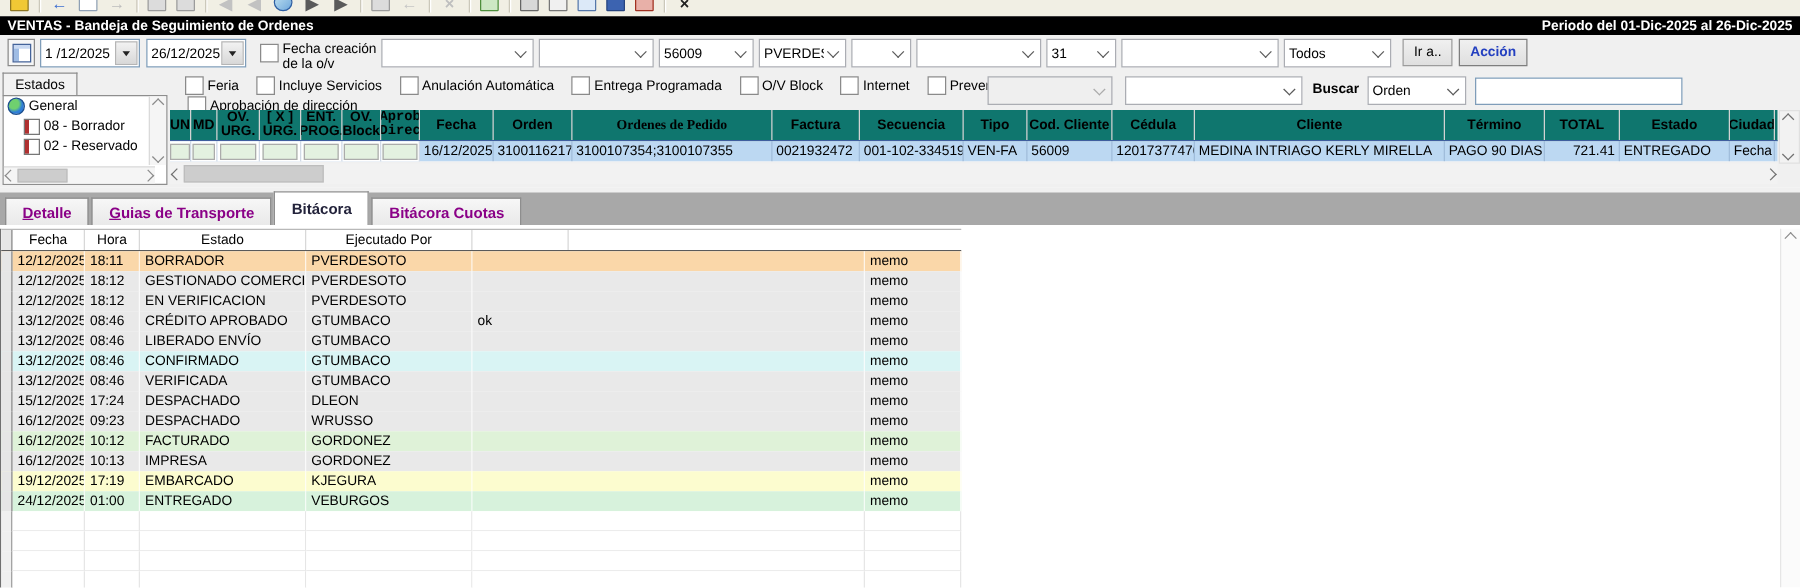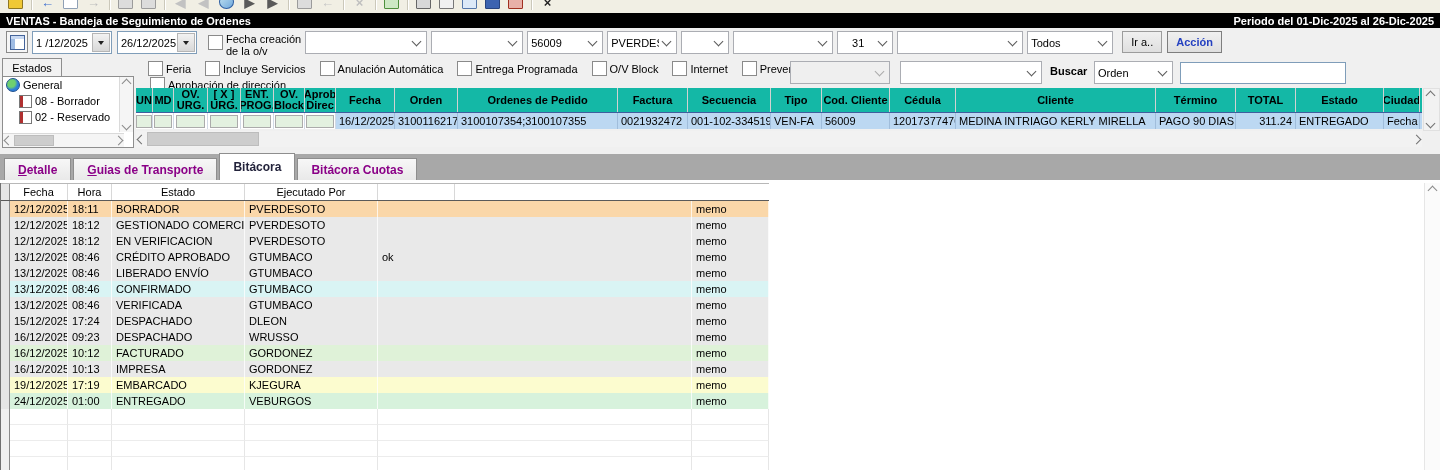--- a/index.html
+++ b/index.html
@@ -66,21 +66,21 @@
          border:1px solid #1C4F8E;flex:0 0 12px}
   .book{width:11px;height:11px;border:1px solid #777;background:linear-gradient(90deg,#B03030 0 3px,#fff 3px);flex:0 0 11px}
   #tree-vscroll{position:absolute;right:0;top:0;width:13px;height:55px;background:#F5F5F5;border-left:1px solid #DADADA}
   #tree-hscroll{position:absolute;left:0;bottom:0;height:13px;width:117px;background:#F5F5F5;border-top:1px solid #DADADA;
                 display:flex;align-items:center;justify-content:space-between;padding:0 2px}
   .sbarrow{width:11px;height:11px;display:flex;align-items:center;justify-content:center}
   .thumb{background:#CDCDCD;border:1px solid #BDBDBD}
 
   
   #ogrid{position:absolute;left:136px;top:60px;width:1286px;background:#fff}
-  #ogrid-head{display:flex;height:24px;background:#14b8a6;border-bottom:1px solid #3F5E9E}
+  #ogrid-head{display:flex;height:24px;background:#0f766e;border-bottom:1px solid #3F5E9E}
   .ohcell{display:flex;align-items:center;justify-content:center;text-align:center;font-weight:bold;
           white-space:pre-line;line-height:11px;border-right:1px solid #D2D2D2;overflow:hidden;box-sizing:border-box}
   #ogrid-row{display:flex;height:16px;background:#BCD8F2}
   .ocell{display:flex;align-items:center;padding-left:3px;white-space:nowrap;overflow:hidden;
          border-right:1px solid rgba(90,120,160,.28);box-sizing:border-box}
   .ocell.right{justify-content:flex-end;padding-right:3px}
   .ocell.chk{background:#fff;padding:0;justify-content:center}
   .chkbox{width:84%;height:11px;background:#E3F1E0;border:1px solid #ABABAB}
   #ogrid-vscroll{position:absolute;left:1423px;top:60px;width:15px;height:41px;background:#F2F2F2;border:1px solid #E0E0E0}
   #ogrid-hscroll{position:absolute;left:136px;top:103px;width:1286px;height:16px;background:#F2F2F2;
@@ -231,21 +231,21 @@
           <span class="chev c-down"></span>
         </div>
         <div class="combo" style="width: 46px;">
           <span class="val"></span>
           <span class="chev c-down"></span>
         </div>
         <div class="combo" style="width: 98px;">
           <span class="val"></span>
           <span class="chev c-down"></span>
         </div>
-        <div class="combo" style="width: 54px; text-align: center;">
+        <div class="combo" style="width: 54px;">
           <span class="val">31</span>
           <span class="chev c-down"></span>
         </div>
         <div class="combo" style="width: 124px;">
           <span class="val"></span>
           <span class="chev c-down"></span>
         </div>
         <div class="combo" style="width: 84px;">
           <span class="val">Todos</span>
           <span class="chev c-down"></span>
@@ -347,25 +347,25 @@
         <div class="ohcell" style="width: 17px; flex: 0 0 17px;">UN</div>
         <div class="ohcell" style="width: 21px; flex: 0 0 21px;">MD</div>
         <div class="ohcell" style="width: 34px; flex: 0 0 34px;">OV.
 URG.</div>
         <div class="ohcell" style="width: 33px; flex: 0 0 33px;">[ X ]
 URG.</div>
         <div class="ohcell" style="width: 33px; flex: 0 0 33px;">ENT.
 PROG.</div>
         <div class="ohcell" style="width: 31px; flex: 0 0 31px;">OV.
 Block</div>
-        <div class="ohcell" style="width: 31px; flex: 0 0 31px;">Aprob
+        <div class="ohcell" style="width: 31px; flex: 0 0 31px; font-family: Liberation Mono, monospace;">Aprob
 Direc</div>
         <div class="ohcell" style="width: 59px; flex: 0 0 59px;">Fecha</div>
         <div class="ohcell" style="width: 63px; flex: 0 0 63px;">Orden</div>
-        <div class="ohcell" style="width: 160px; flex: 0 0 160px;">Ordenes de Pedido</div>
+        <div class="ohcell" style="width: 160px; flex: 0 0 160px; font-family: Liberation Serif, serif;">Ordenes de Pedido</div>
         <div class="ohcell" style="width: 70px; flex: 0 0 70px;">Factura</div>
         <div class="ohcell" style="width: 83px; flex: 0 0 83px;">Secuencia</div>
         <div class="ohcell" style="width: 51px; flex: 0 0 51px;">Tipo</div>
         <div class="ohcell" style="width: 68px; flex: 0 0 68px;">Cod. Cliente</div>
         <div class="ohcell" style="width: 66px; flex: 0 0 66px;">Cédula</div>
         <div class="ohcell" style="width: 200px; flex: 0 0 200px;">Cliente</div>
         <div class="ohcell" style="width: 80px; flex: 0 0 80px;">Término</div>
         <div class="ohcell" style="width: 60px; flex: 0 0 60px;">TOTAL</div>
         <div class="ohcell" style="width: 88px; flex: 0 0 88px;">Estado</div>
         <div class="ohcell" style="width: 36px; flex: 0 0 36px;">Ciudad</div>
@@ -395,21 +395,21 @@
         <div class="ocell" style="width: 59px; flex: 0 0 59px;">16/12/2025</div>
         <div class="ocell" style="width: 63px; flex: 0 0 63px;">3100116217</div>
         <div class="ocell" style="width: 160px; flex: 0 0 160px;">3100107354;3100107355</div>
         <div class="ocell" style="width: 70px; flex: 0 0 70px;">0021932472</div>
         <div class="ocell" style="width: 83px; flex: 0 0 83px;">001-102-3345199</div>
         <div class="ocell" style="width: 51px; flex: 0 0 51px;">VEN-FA</div>
         <div class="ocell" style="width: 68px; flex: 0 0 68px;">56009</div>
         <div class="ocell" style="width: 66px; flex: 0 0 66px;">1201737747001</div>
         <div class="ocell" style="width: 200px; flex: 0 0 200px;">MEDINA INTRIAGO KERLY MIRELLA</div>
         <div class="ocell" style="width: 80px; flex: 0 0 80px;">PAGO 90 DIAS</div>
-        <div class="ocell right" style="width: 60px; flex: 0 0 60px;">311.24</div>
+        <div class="ocell right" style="width: 60px; flex: 0 0 60px;">721.41</div>
         <div class="ocell" style="width: 88px; flex: 0 0 88px;">ENTREGADO</div>
         <div class="ocell" style="width: 36px; flex: 0 0 36px;">Fecha</div>
       </div>
   </div>
   <div id="ogrid-vscroll">
     <div class="sbarrow" style="position:absolute;top:1px;left:1px">
         <span class="chev c-up" style="border-color:#707070"></span>
       </div>
     <div class="sbarrow" style="position:absolute;bottom:1px;left:1px">
         <span class="chev c-down" style="border-color:#707070;margin:0"></span>

